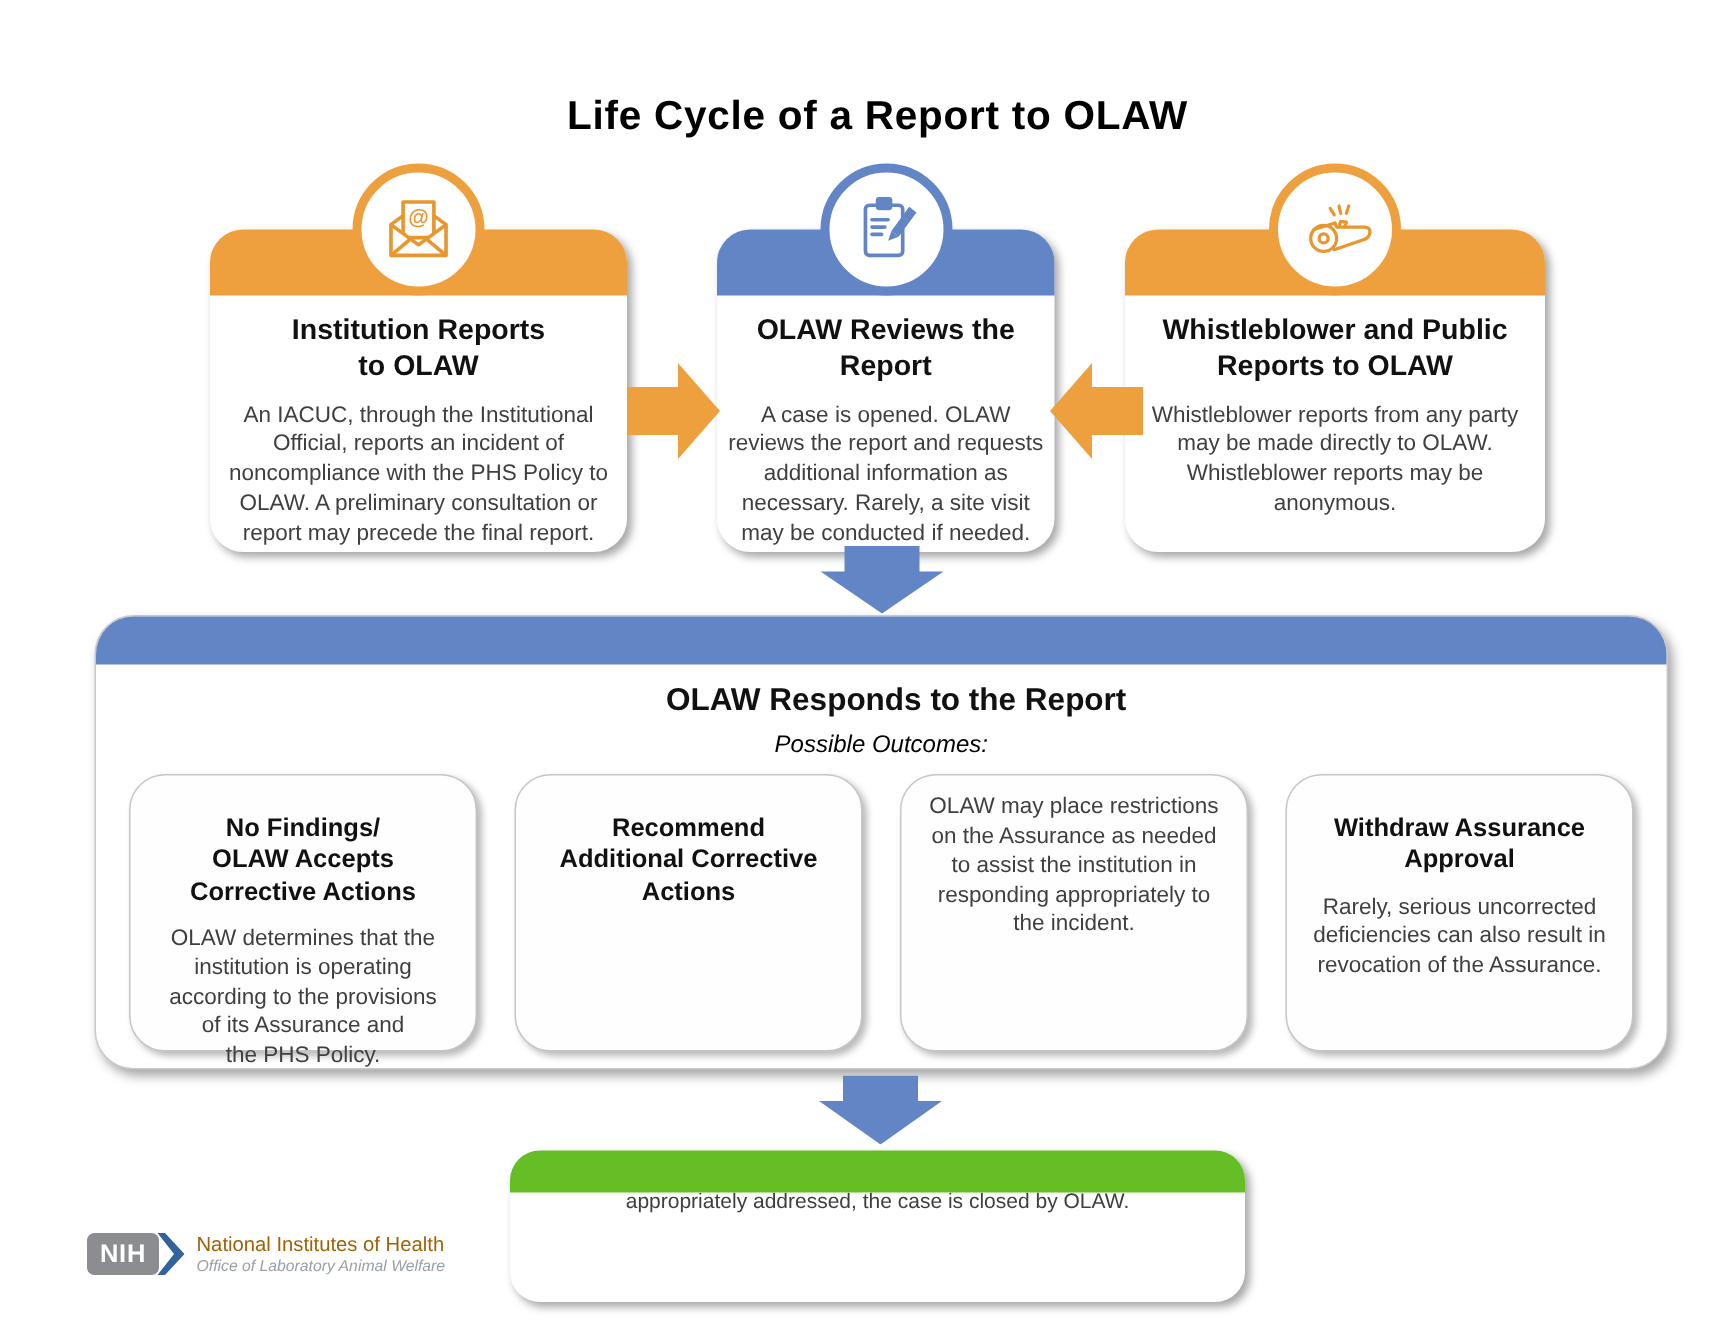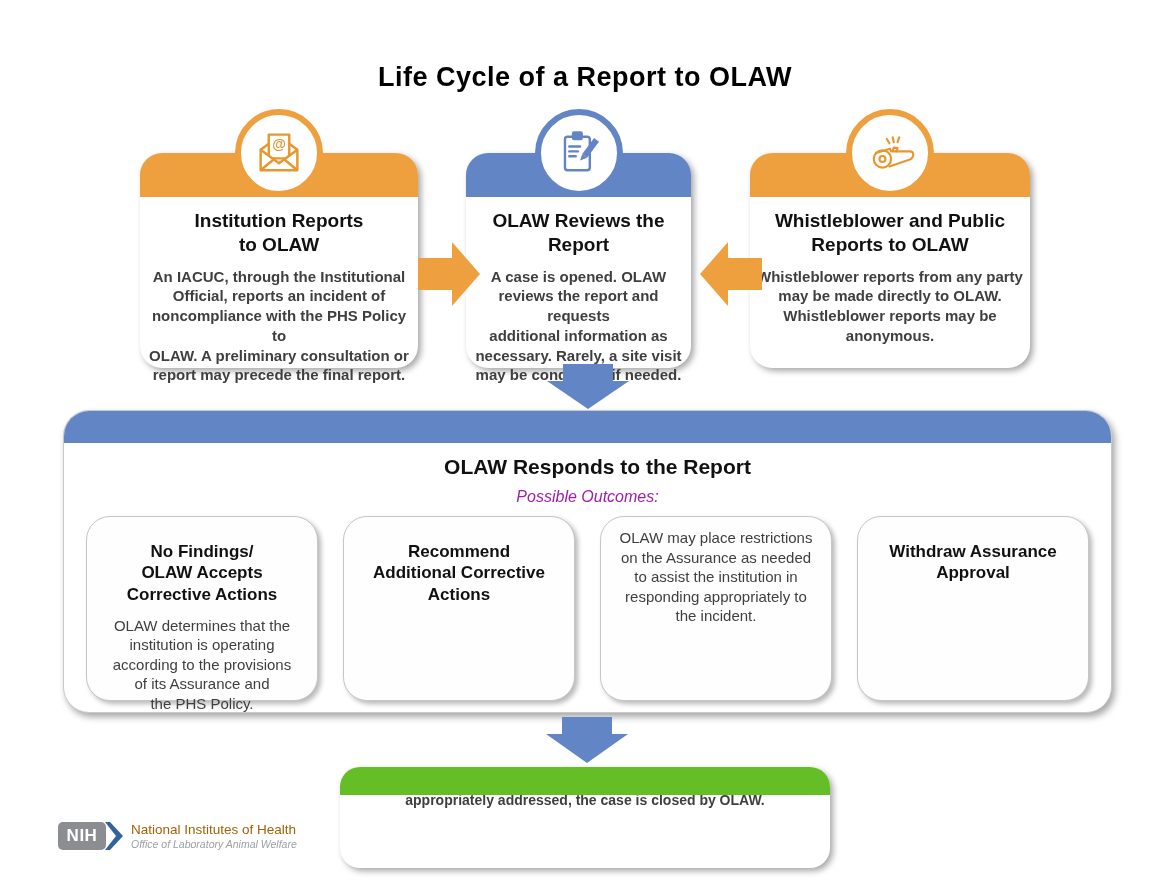--- a/index.html
+++ b/index.html
@@ -47,39 +47,38 @@
   .icon-circle.blue{border:6px solid var(--blue);}
   .card h2{
     position:relative;z-index:2;
     margin-top:56px;font-size:19px;font-weight:bold;color:var(--ink);
     line-height:1.25;white-space:pre-line;
   }
   .card p{
     margin-top:10px;padding:0 6px;
     font-size:15px;line-height:1.32;color:var(--body-ink);
     white-space:pre-line;
-    font-weight:bold;
   }
   
   .arrow{position:absolute;}
   .fill-orange{fill:var(--orange);}
   .fill-blue{fill:var(--blue);}
   
   .responds{
     position:absolute;left:63px;top:410px;width:1049px;height:303px;
     background:#fff;border:1px solid #c9c9c9;border-radius:26px;
     box-shadow:3px 4px 7px rgba(0,0,0,.35);
     text-align:center;
   }
   .responds .band{height:32px;border-radius:25px 25px 0 0;}
   .responds h2{
     margin-top:44px;font-size:21px;font-weight:bold;color:var(--ink);margin-left:20px;
   }
   .responds .subtitle{
-    margin-top:9px;font-size:16px;font-style:italic;color:#a21caf;
+    margin-top:9px;font-size:16px;font-style:italic;color:#000000;
   }
   .outcome-row{
     position:absolute;left:0;top:105px;width:100%;
     display:flex;justify-content:center;gap:25px;
   }
   .outcome{
     width:232px;height:185px;background:#fefefe;
     border:1px solid #c6c6c6;border-radius:24px;
     box-shadow:3px 3px 5px rgba(0,0,0,.28);
     text-align:center;
@@ -137,21 +136,21 @@
     </div>
     <h2>Institution Reports
 to OLAW</h2>
     <p>An IACUC, through the Institutional
 Official, reports an incident of
 noncompliance with the PHS Policy to
 OLAW. A preliminary consultation or
 report may precede the final report.</p>
   </div>
 
-  <div class="card" style="left:466px;top:153px;width:225px;height:215px;">
+  <div class="card" style="left:478px;top:153px;width:225px;height:215px;">
     <div class="band blue"></div>
     <div class="icon-circle blue">
       <svg width="54" height="54" viewBox="0 0 100 100" fill="none" stroke="#6286C5" stroke-width="4.5" stroke-linejoin="round" stroke-linecap="round">
         <rect x="24" y="20" width="46" height="62" rx="5"></rect>
         <rect x="39" y="12" width="16" height="12" rx="2" fill="#6286C5"></rect>
         <path d="M32,38 h20 M32,47 h16 M32,56 h12"></path>
         <polygon points="56,52 78,22 87,29 65,59" fill="#6286C5" stroke="none"></polygon>
         <polygon points="56,52 65,59 52,64" fill="#6286C5" stroke="none"></polygon>
       </svg>
     </div>
@@ -217,20 +216,23 @@
       <div class="outcome">
         <p>OLAW may place restrictions
 on the Assurance as needed
 to assist the institution in
 responding appropriately to
 the incident.</p>
       </div>
       <div class="outcome">
         <h3>Withdraw Assurance
 Approval</h3>
+        <p>Rarely, serious uncorrected
+deficiencies can also result in
+revocation of the Assurance.</p>
       </div>
     </div>
   </div>
 
   <svg class="arrow" style="left:546px;top:717px;" width="82" height="46" viewBox="0 0 82 46">
     <polygon class="fill-blue" points="16,0 66,0 66,17 82,17 41,46 0,17 16,17"></polygon>
   </svg>
 
   <div class="card closed-card">
     <div class="band green"></div>

